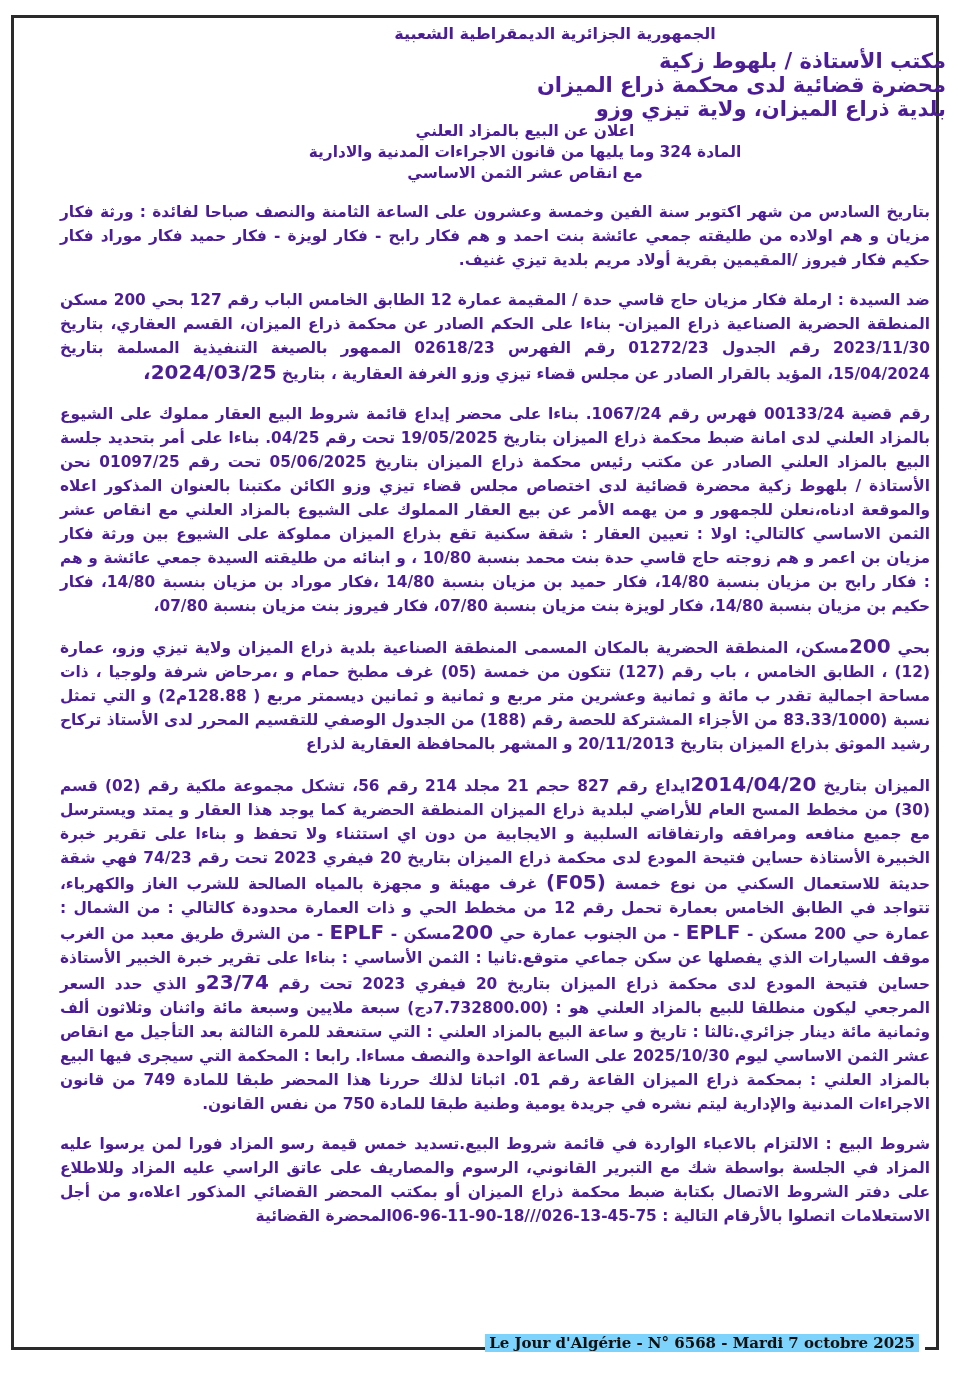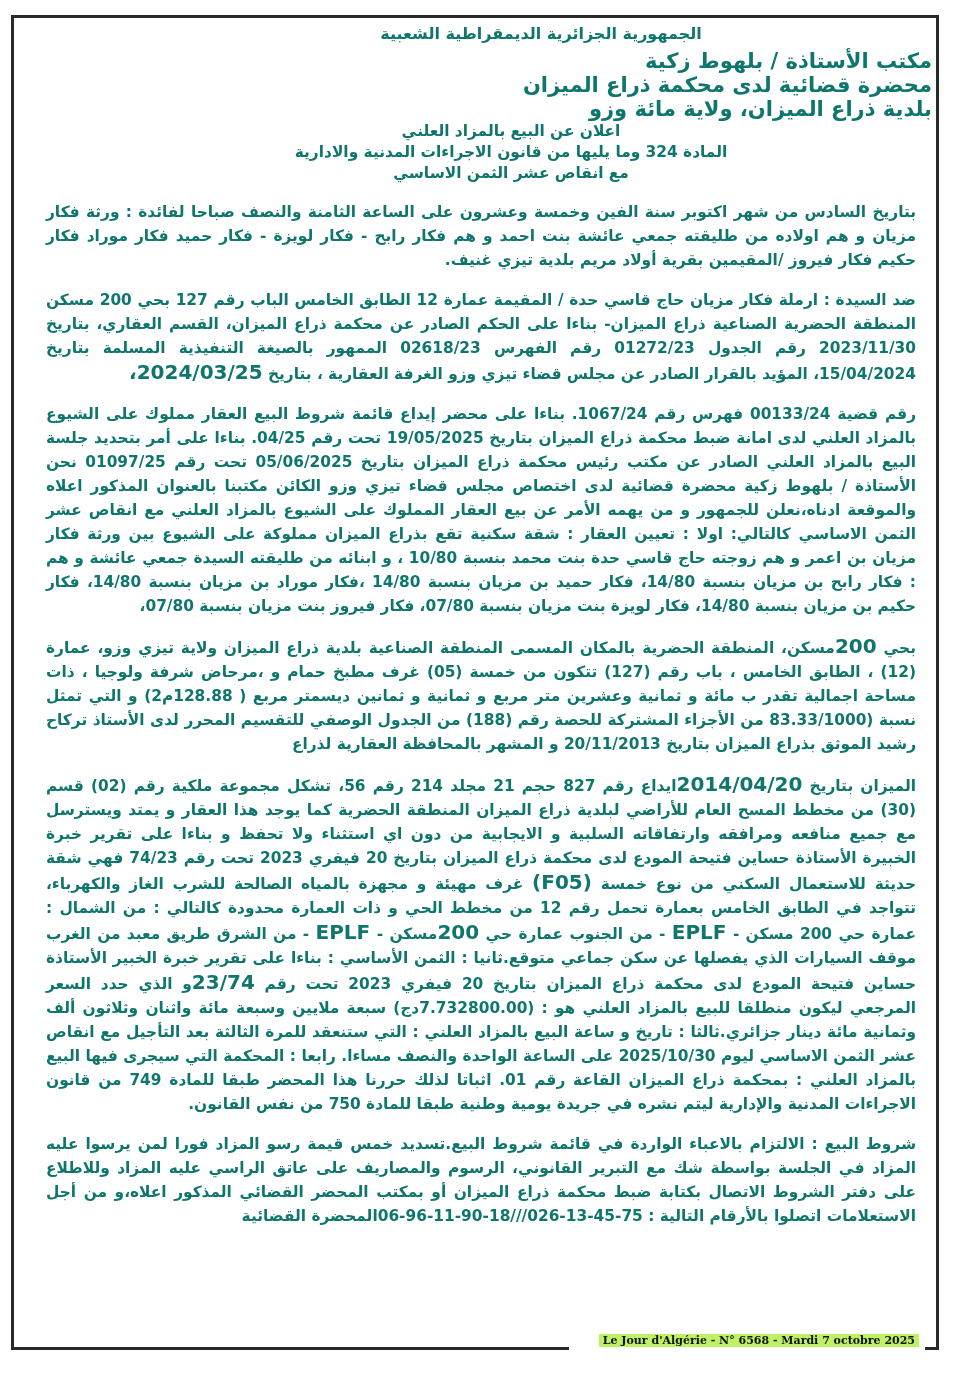--- a/index.html
+++ b/index.html
@@ -14,51 +14,51 @@
     border-top: 3px solid #2a2a2a;
   }
   .bottom-line-right {
     position: absolute; left: 925px; top: 1347px; width: 14px; height: 0;
     border-top: 3px solid #2a2a2a;
   }
   .right-stub {
     position: absolute; left: 936px; top: 1320px; height: 30px; border-left: 3px solid #2a2a2a;
   }
   .content {
-    position: absolute; left: 30px; top: 22px; width: 902px;
+    position: absolute; left: 44px; top: 22px; width: 902px;
     direction: rtl; text-align: right;
-    font-family: "DejaVu Sans", sans-serif; font-weight: bold; color: #0f766e;
+    font-family: "DejaVu Sans", sans-serif; font-weight: bold; color: #4c1d95;
     font-size: 15.4px; line-height: 24px;
   }
   .republic { text-align: center; font-size: 16px; margin: 0 0 3px 0; padding-left: 120px; }
   .hdr-line { font-size: 21px; line-height: 24px; margin: 0; }
   .title-block { text-align: center; padding-left: 60px; }
   .title-line { font-size: 15.4px; line-height: 21px; }
   .para { text-align: justify; text-align-last: right; margin: 16px; }
   .u { }
   .big { font-size: 20px; }
   .footer {
     position: absolute; right: 58px; top: 1334px;
-    font-family: "DejaVu Serif", serif; font-weight: bold; font-size: 11px; color: #111;
-    background: #bef264; padding: 0 4px;
+    font-family: "DejaVu Serif", serif; font-weight: bold; font-size: 15px; color: #111;
+    background: #7dd3fc; padding: 0 4px;
   }
 </style>
 </head>
 <body>
 
 <div class="frame"></div>
 <div class="bottom-line-left"></div>
 <div class="bottom-line-right"></div>
 <div class="right-stub"></div>
 
 <div class="content">
   <div class="republic">الجمهورية الجزائرية الديمقراطية الشعبية</div>
   <div class="hdr-line">مكتب الأستاذة / بلهوط زكية</div>
   <div class="hdr-line">محضرة قضائية لدى محكمة ذراع الميزان</div>
-  <div class="hdr-line">بلدية ذراع الميزان، ولاية مائة وزو</div>
+  <div class="hdr-line">بلدية ذراع الميزان، ولاية تيزي وزو</div>
 
   <div class="title-block">
     <div class="title-line">اعلان عن البيع بالمزاد العلني</div>
     <div class="title-line">المادة 324 وما يليها من قانون الاجراءات المدنية والادارية</div>
     <div class="title-line">مع انقاص عشر الثمن الاساسي</div>
   </div>
 
   <p class="para">بتاريخ السادس من شهر اكتوبر سنة الفين وخمسة وعشرون على الساعة الثامنة والنصف صباحا لفائدة : ورثة فكار مزيان و هم اولاده من طليقته جمعي عائشة بنت احمد و هم فكار رابح - فكار لويزة - فكار حميد فكار موراد فكار حكيم فكار فيروز /المقيمين بقرية أولاد مريم بلدية تيزي غنيف.</p>
   <p class="para"><span>ضد السيدة : ارملة فكار مزيان حاج قاسي حدة / المقيمة عمارة 12 الطابق الخامس الباب رقم 127 بحي 200 مسكن المنطقة الحضرية الصناعية ذراع الميزان- بناءا على الحكم الصادر عن محكمة ذراع الميزان، القسم العقاري، بتاريخ 2023/11/30 رقم الجدول 01272/23 رقم الفهرس 02618/23 الممهور بالصيغة التنفيذية المسلمة بتاريخ 15/04/2024، المؤيد بالقرار الصادر عن مجلس قضاء تيزي وزو الغرفة العقارية ، بتاريخ</span> <span class="big">2024/03/25،</span></p>
   <p class="para"><span>رقم قضية 00133/24 فهرس رقم 1067/24. بناءا على محضر إيداع قائمة شروط البيع العقار مملوك على الشيوع بالمزاد العلني لدى امانة ضبط محكمة ذراع الميزان بتاريخ 19/05/2025 تحت رقم 04/25. بناءا على أمر بتحديد جلسة البيع بالمزاد العلني الصادر عن مكتب رئيس محكمة ذراع الميزان بتاريخ 05/06/2025 تحت رقم 01097/25 نحن الأستاذة / بلهوط زكية محضرة قضائية لدى اختصاص مجلس قضاء تيزي وزو الكائن مكتبنا بالعنوان المذكور اعلاه والموقعة ادناه،نعلن للجمهور و من يهمه الأمر عن بيع العقار المملوك على الشيوع بالمزاد العلني مع انقاص عشر الثمن الاساسي كالتالي: اولا :</span> <span class="u">تعيين العقار</span> <span>: شقة سكنية تقع بذراع الميزان مملوكة على الشيوع بين ورثة فكار مزيان بن اعمر و هم زوجته حاج قاسي حدة بنت محمد بنسبة 10/80 ، و ابنائه من طليقته السيدة جمعي عائشة و هم : فكار رابح بن مزيان بنسبة 14/80، فكار حميد بن مزيان بنسبة 14/80 ،فكار موراد بن مزيان بنسبة 14/80، فكار حكيم بن مزيان بنسبة 14/80، فكار لويزة بنت مزيان بنسبة 07/80، فكار فيروز بنت مزيان بنسبة 07/80،</span></p>

